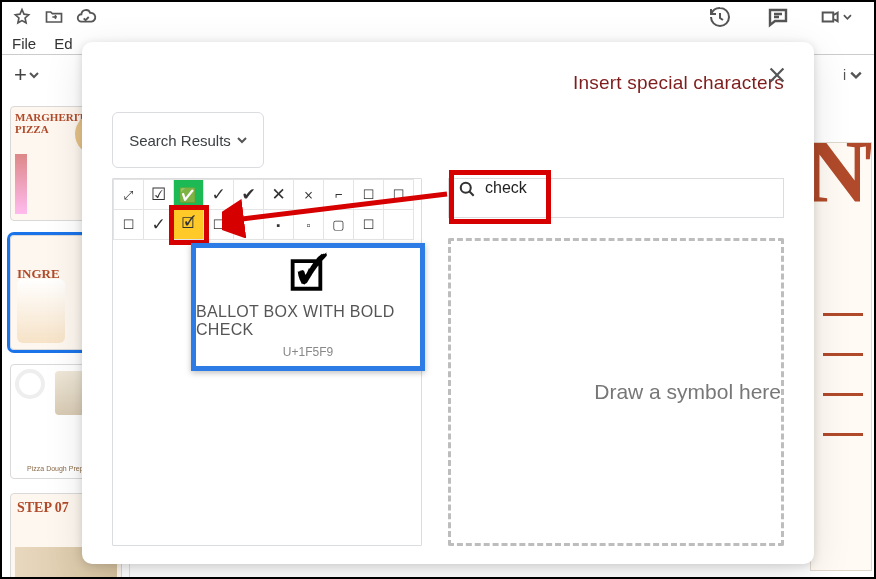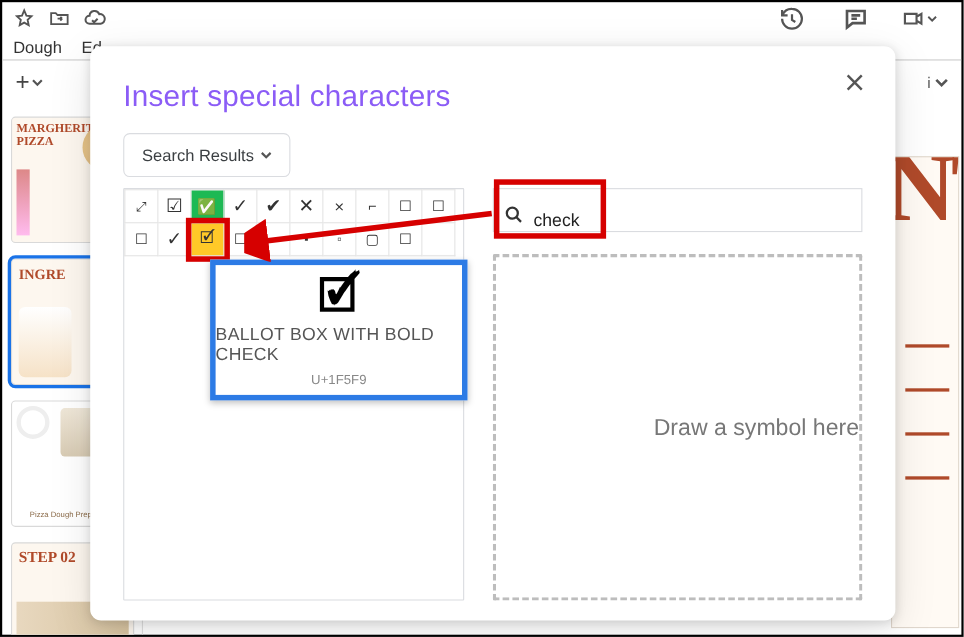--- a/index.html
+++ b/index.html
@@ -23,39 +23,39 @@
 
     
     .thumbs { position:absolute; left:0; top:100px; width:128px; bottom:0; border-right:1px solid #e0e0e0; padding:4px 8px 0 0; overflow:hidden;}
     .thumb { width:112px; height:115px; margin:0 0 14px 8px; border-radius:4px; border:1px solid #d9d9d9; position:relative; overflow:hidden; font-size:8px; color:#555;}
     .thumb.selected { outline:3px solid #1a73e8; }
     .thumb .t-title{ font-family: serif; font-weight:bold; }
     .t-swatch{position:absolute;}
 
     
     .dialog { position:absolute; left:80px; top:40px; width:732px; height:522px; background:#fff; box-shadow:0 2px 10px rgba(0,0,0,.15), 0 10px 40px rgba(0,0,0,.10); border-radius:10px; padding:30px 30px 18px 30px; display:flex; flex-direction:column;}
-    .dialog h1 { font-size:27px; font-weight:400; color:#8b5cf6; letter-spacing:.2px;}
+    .dialog h1 { font-size:19px; font-weight:400; color:#7f1d1d; letter-spacing:.2px;text-align:right;}
     .close-x { position:absolute; top:20px; right:24px; width:26px; height:26px; display:flex; align-items:center; justify-content:center; color:#555;}
-    .dropdown { margin-top:18px; border:1px solid #dadce0; border-radius:6px; height:40px; width:152px; display:flex; align-items:center; justify-content:center; gap:6px; font-size:15px; color:#3c4043;}
+    .dropdown { margin-top:18px; border:1px solid #dadce0; border-radius:6px; height:56px; width:152px; display:flex; align-items:center; justify-content:center; gap:6px; font-size:15px; color:#3c4043;}
     .panels { display:flex; gap:26px; margin-top:10px; flex:1;}
 
     
     .grid-panel { width:310px; border:1px solid #dadce0; border-radius:1px; padding:0; position:relative;}
     .char-grid{ border-collapse:collapse; }
     .char-grid td{ width:30px; height:30px; border:1px solid #e4e4e4; text-align:center; vertical-align:middle; font-size:17px; color:#333;}
     td.green-cell{ background:#1db954; color:#fff;}
     td.highlight{ background:#ffc928; outline:5px solid #d60000;}
     .preview-callout{ position:absolute; top:64px; left:78px; width:234px; height:128px; border:5px solid #2d7be5; background:#fff; box-shadow:0 2px 6px rgba(0,0,0,.25); display:flex; flex-direction:column; align-items:center; justify-content:center; gap:6px; z-index:3;}
     .preview-callout .glyph{ font-size:42px; line-height:1; font-weight:700;}
     .preview-callout .cap{ font-size:16px; color:#555; letter-spacing:.3px;}
     .preview-callout .code{ font-size:12px; color:#888;}
 
     
     .right-col{ flex:1; display:flex; flex-direction:column; gap:20px;}
-    .search-bar{ height:40px; border:1px solid #dadce0; display:flex; align-items:flex-end; padding:0 8px; gap:8px; position:relative;}
+    .search-bar{ height:40px; border:1px solid #dadce0; display:flex; align-items:flex-start; padding:0 8px; gap:8px; position:relative;}
     .search-bar input{ border:none; outline:none; font-size:16px; color:#222; width:100%; background:transparent;}
     .search-hitbox{ position:absolute; left:0; top:-9px; width:102px; height:54px; border:5px solid #d60000; pointer-events:none;}
     .draw-area{ flex:1; border:3px dashed #bdbdbd; border-radius:2px; display:flex; align-items:center; justify-content:flex-end; font-size:21px; color:#777;}
 
     
     .annot-arrow{ position:absolute; left:220px; top:176px; z-index:4; pointer-events:none;}
 
     
     .canvas-peek{ position:absolute; right:2px; top:140px; width:62px; bottom:6px; background:#fffaf4; border:1px solid #e0d7cd; overflow:hidden;}
     .canvas-peek .big{ font-family:"Georgia", serif; color:#b04a2a; font-size:88px; line-height:.8; letter-spacing:-4px; font-weight:600;}
@@ -100,21 +100,21 @@
           <path d="M3 7h12v10H3zM15 10l5-3v10l-5-3z"></path>
         </svg>
       <svg viewBox="0 0 10 10" width="10" height="10">
           <path d="M1 3l4 4 4-4" fill="none" stroke="#555" stroke-width="2"></path>
         </svg>
     </span>
   </div>
 </div>
 
 <div class="menubar">
-  <span>Dough</span>
+  <span>File</span>
   <span>Ed</span>
 </div>
 
 <div class="toolbar-row">
   <div class="plus-btn">
     <span>+</span>
     <svg viewBox="0 0 10 10" width="10" height="10">
         <path d="M1 3l4 4 4-4" fill="none" stroke="#555" stroke-width="2"></path>
       </svg>
   </div>
@@ -127,30 +127,30 @@
 </div>
 
 <div class="thumbs">
   <div class="thumb" style="background:#fdf7ef;">
     <div class="t-title" style="color:#b04a2a; font-size:11px; padding:4px 4px 0;">MARGHERITA</div>
     <div class="t-title" style="color:#b04a2a; font-size:11px; padding:0 4px;font-family:Liberation Serif, serif;">PIZZA</div>
     <div class="t-swatch" style="right:4px; top:6px; width:42px; height:42px; background:radial-gradient(circle,#f4d6a2,#e1ba7a); border-radius:50%;"></div>
     <div class="t-swatch" style="left:4px; bottom:6px; width:12px; height:60px; background:linear-gradient(#d88,#fbe);"></div>
   </div>
   <div class="thumb selected" style="background:#fdf7ef;">
-    <div class="t-title" style="color:#b04a2a; font-size:13px; padding:6px 6px 0;">INGRE</div>
+    <div class="t-title" style="color:#b04a2a; font-size:13px; padding:6px 6px 0;margin-top:24px;">INGRE</div>
     <div class="t-swatch" style="left:6px; bottom:6px; width:48px; height:64px; background:linear-gradient(#fff,#f6e2c7); border-radius:6px;"></div>
   </div>
   <div class="thumb" style="background:#fff;">
     <div class="t-swatch" style="left:4px; top:4px; width:30px; height:30px; background:#fff; border:4px solid #eee; border-radius:50%;"></div>
     <div class="t-swatch" style="right:6px; top:6px; width:60px; height:44px; background:linear-gradient(#efe7d8,#d8cbb4); border-radius:4px;"></div>
     <div style="position:absolute; bottom:6px; left:6px; right:6px; font-size:7px; color:#8a6a48; text-align:center;">Pizza Dough Preparation</div>
   </div>
   <div class="thumb" style="background:#fdf7ef;">
-    <div class="t-title" style="color:#b04a2a; font-size:14px; padding:6px;">STEP 02</div>
+    <div class="t-title" style="color:#b04a2a; font-size:14px; padding:6px;">STEP 07</div>
     <div class="t-swatch" style="left:4px; bottom:0; right:4px; height:60px; background:linear-gradient(90deg,#e8d8bf,#d7c3a0);"></div>
   </div>
 </div>
 
 <div class="canvas-peek">
   <div class="big" style="position:absolute; top:-6px; left:-6px;">NT</div>
   <div class="line" style="top:170px;"></div>
   <div class="line" style="top:210px;"></div>
   <div class="line" style="top:250px;"></div>
   <div class="line" style="top:290px;"></div>

